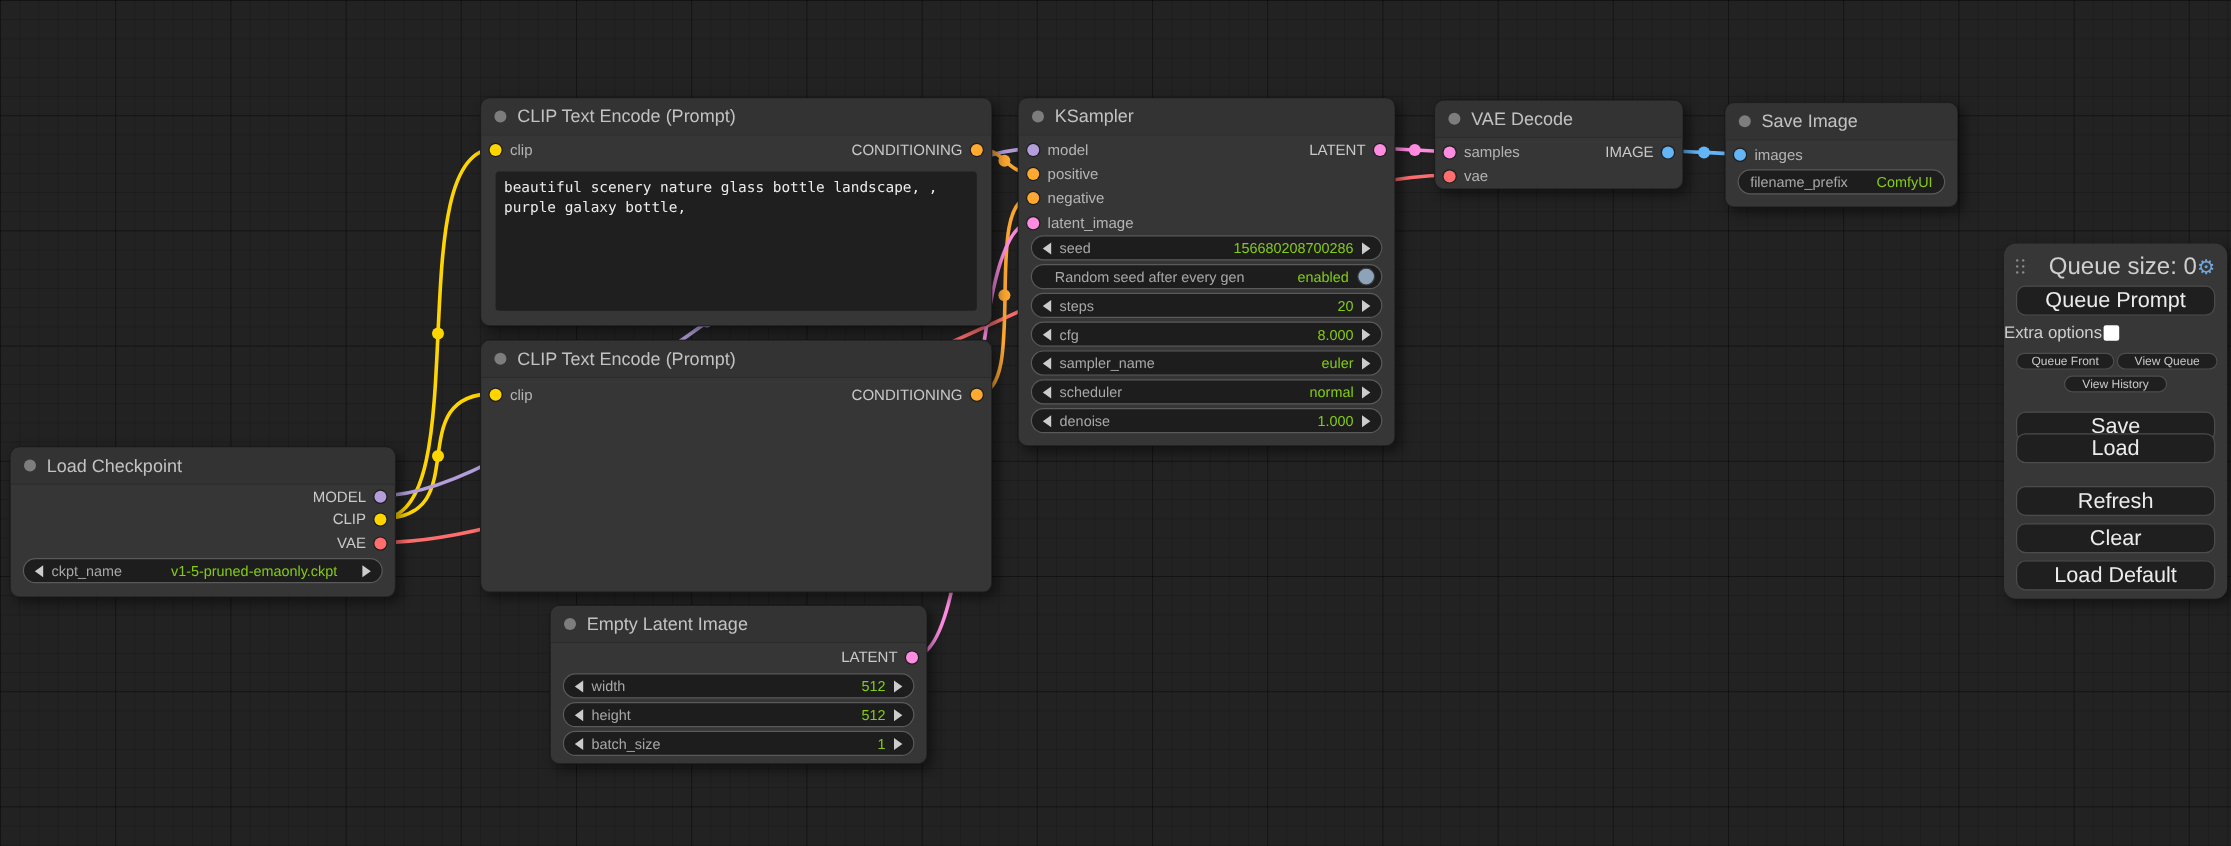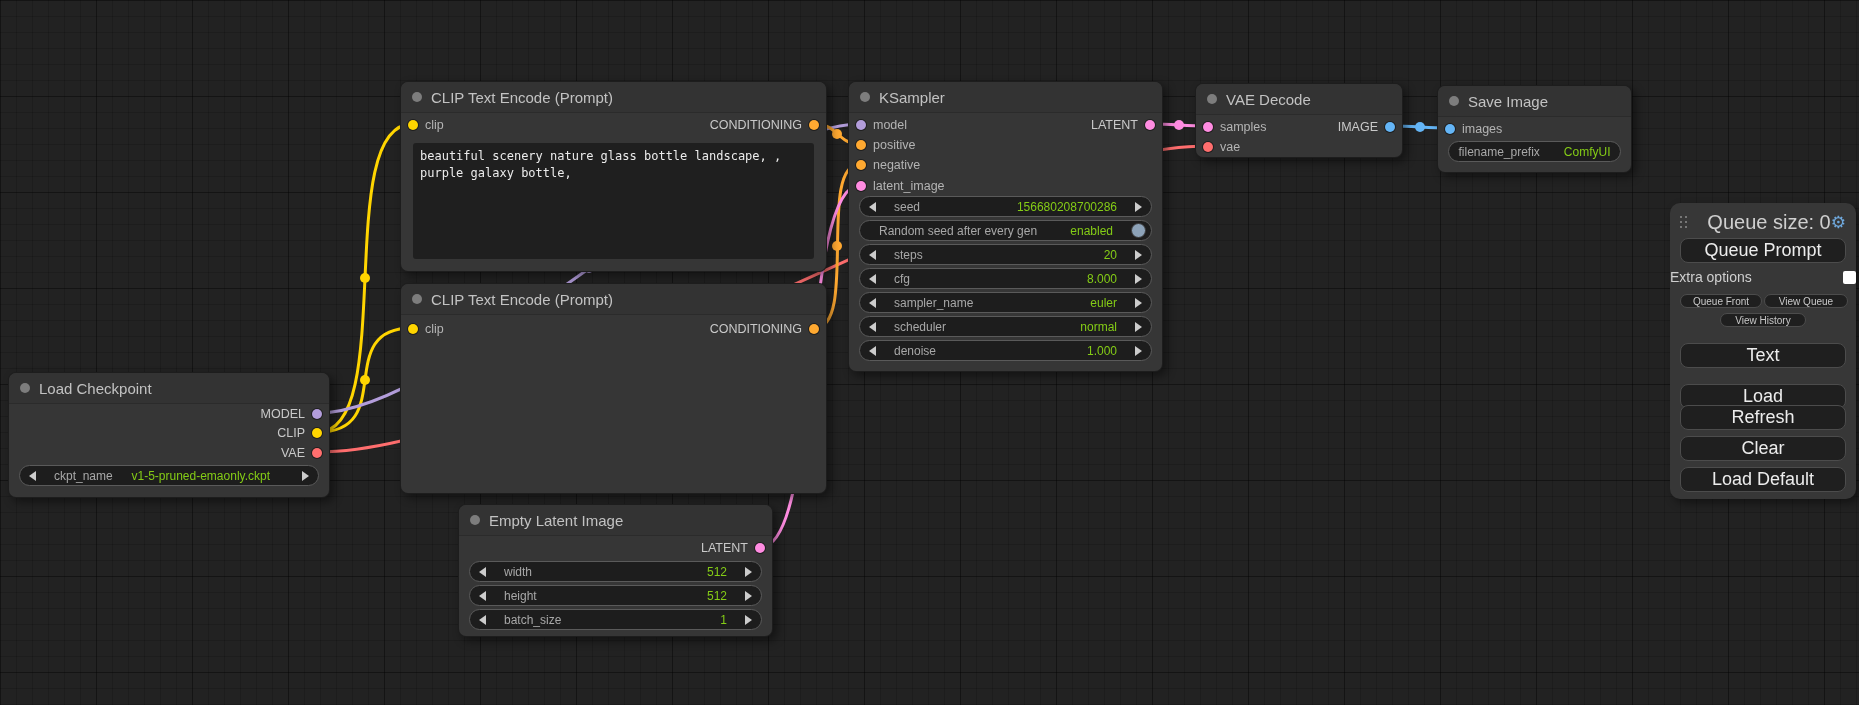--- a/index.html
+++ b/index.html
@@ -32,21 +32,21 @@
   .port.in{left:7px;}
   .port.out{right:7px;flex-direction:row-reverse;}
   .pdot{width:10px;height:10px;border-radius:50%;box-shadow:0 0 0 1px rgba(0,0,0,.45);flex:0 0 auto;}
   .plabel{font-size:12.5px;color:#b4b4b4;white-space:nowrap;}
   .port.out .plabel{color:#c9c9c9;}
   .c-model{background:#b39ddb;} .c-clip{background:#ffd500;} .c-vae{background:#ff6e6e;}
   .c-cond{background:#ffa931;} .c-latent{background:#ff8ce1;} .c-image{background:#64b5f6;}
   .widget{
     position:absolute;left:10px;right:10px;height:21px;box-sizing:border-box;
     background:#1d1d1d;border:1px solid #5a5a5a;border-radius:11px;
-    display:flex;align-items:center;padding:0 9px;gap:18px;
+    display:flex;align-items:center;padding:0 9px;gap:7px;
   }
   .wlabel{font-size:12px;color:#a8a8a8;white-space:nowrap;}
   .wvalue{font-size:12px;color:#84cc16;margin-left:auto;white-space:nowrap;}
   .tri{width:0;height:0;flex:0 0 auto;}
   .tri-l{border-top:5px solid transparent;border-bottom:5px solid transparent;border-right:7px solid #cccccc;}
   .tri-r{border-top:5px solid transparent;border-bottom:5px solid transparent;border-left:7px solid #cccccc;}
   .knob{width:13px;height:13px;border-radius:50%;background:#8da3b9;border:1px solid #3a3a3a;flex:0 0 auto;margin-right:-4px;}
   .ptext{
     position:absolute;left:12px;right:12px;background:#1f1f1f;border-radius:3px;
     padding:5px 7px;box-sizing:border-box;color:#ececec;
@@ -64,21 +64,21 @@
   .drag-dots span{width:2px;height:2px;border-radius:50%;background:#8d8d8d;}
   .qtitle{flex:1;text-align:right;color:#cfcfcf;font-size:20px;}
   .gear{color:#6fa8dc;font-size:17px;line-height:1;}
   .btn{
     position:absolute;left:10px;right:10px;box-sizing:border-box;
     background:#1f1f1f;border:1px solid #4c4c4c;border-radius:8px;
     color:#ececec;display:flex;align-items:center;justify-content:center;
   }
   .btn-big{height:25px;font-size:18px;}
   .btn-sm{height:14px;border-radius:8px;font-size:10px;color:#c9c9c9;}
-  .extra-row{position:absolute;left:0;right:0;top:66px;height:16px;display:flex;align-items:center;justify-content:space-between;gap:1px;}
+  .extra-row{position:absolute;left:0;right:0;top:66px;height:16px;display:flex;align-items:center;justify-content:flex-start;gap:1px;}
   .extra-label{color:#cfcfcf;font-size:14px;}
   .checkbox{width:13px;height:13px;background:#ffffff;border-radius:2px;}
 </style>
 </head>
 <body>
 
 <svg id="wires" width="1859" height="705">
   <path class="wire" d="M318,432 C398,432 332,124 412,124" stroke="#ffd500"></path>
   <path class="wire" d="M318,432 C398,432 332,328 412,328" stroke="#ffd500"></path>
   <path class="wire" d="M318,413 C453,413 725,124 860,124" stroke="#b39ddb"></path>
@@ -300,18 +300,18 @@
     <span class="gear">⚙</span>
   </div>
   <div class="btn btn-big" style="top:35px">Queue Prompt</div>
   <div class="extra-row">
     <span class="extra-label">Extra options</span>
     <span class="checkbox"></span>
   </div>
   <div class="btn btn-sm" style="top:91px;left:10px;right:auto;width:82px">Queue Front</div>
   <div class="btn btn-sm" style="top:91px;left:auto;right:8px;width:84px">View Queue</div>
   <div class="btn btn-sm" style="top:110px;left:50px;right:auto;width:86px">View History</div>
-  <div class="btn btn-big" style="top:140px">Text</div>
-  <div class="btn btn-big" style="top:181px">Load</div>
+  <div class="btn btn-big" style="top:140px">Save</div>
+  <div class="btn btn-big" style="top:158px">Load</div>
   <div class="btn btn-big" style="top:202px">Refresh</div>
   <div class="btn btn-big" style="top:233px">Clear</div>
   <div class="btn btn-big" style="top:264px">Load Default</div>
 </div>
 
 </body></html>

